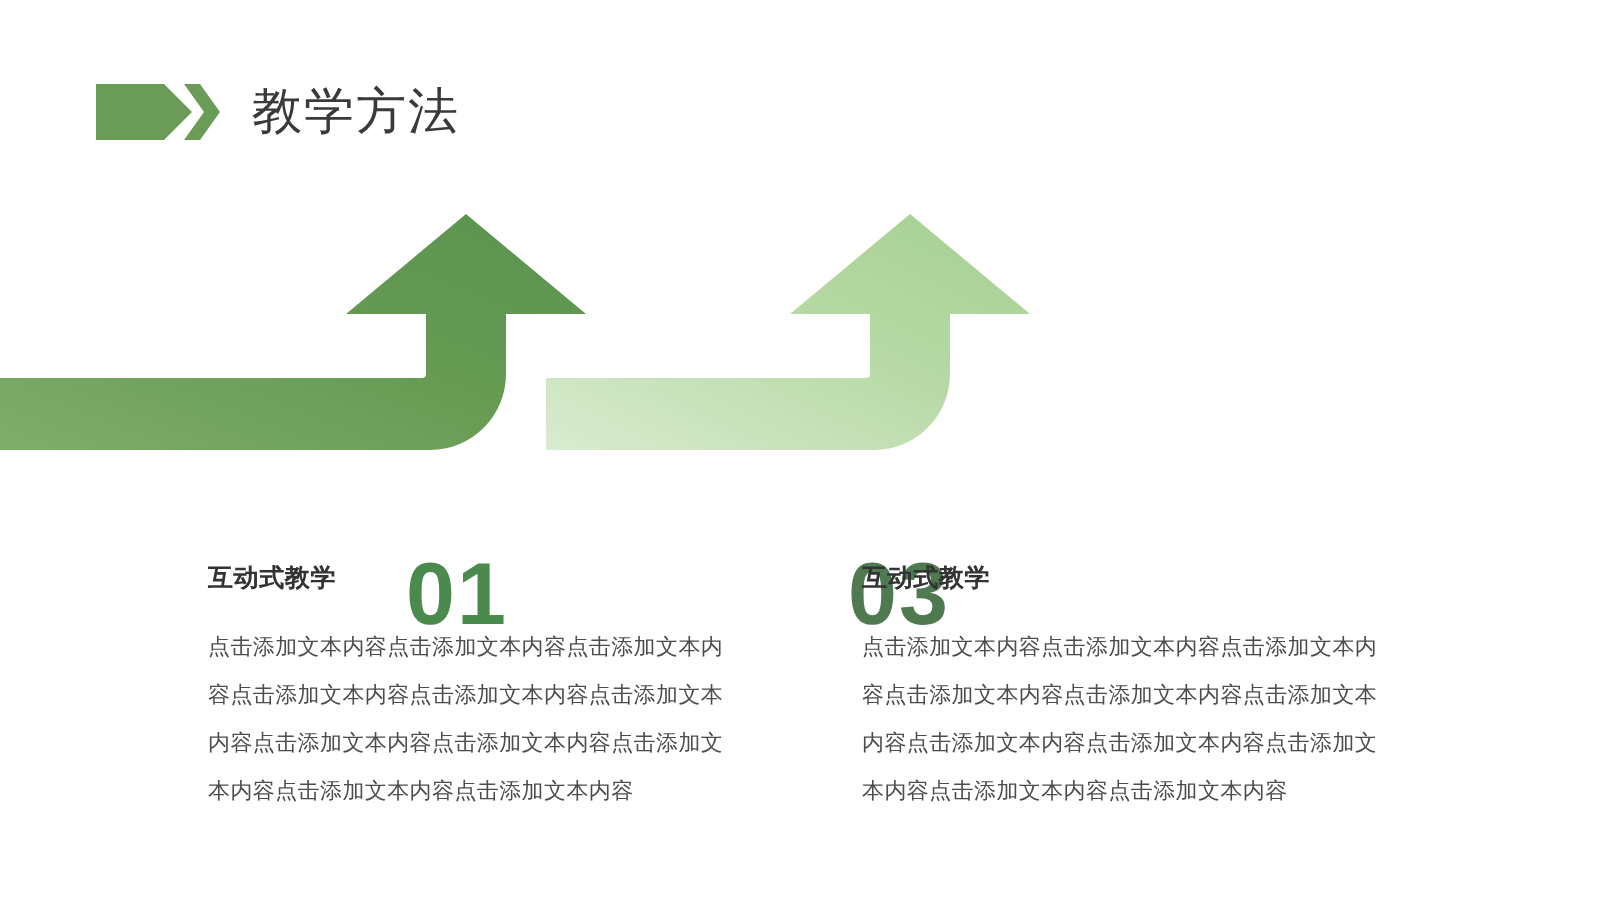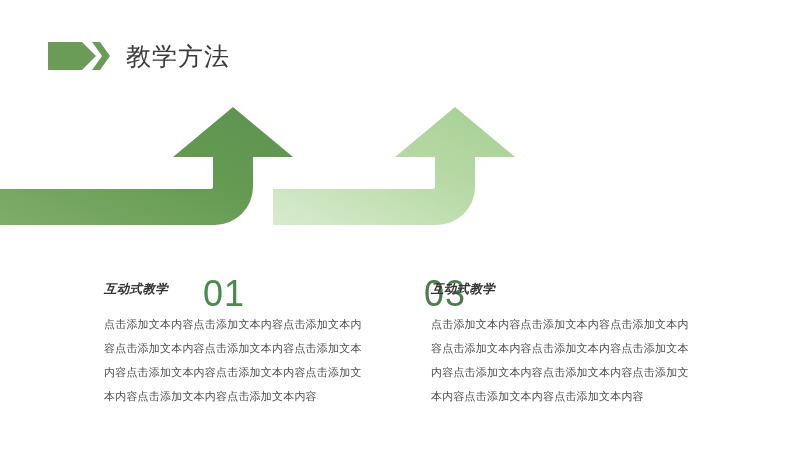--- a/index.html
+++ b/index.html
@@ -44,22 +44,22 @@
   
   .diagram {
     position: absolute;
     left: 0;
     top: 95px;
     width: 799px;
     height: 175px;
   }
   .num {
     position: absolute;
-    font-size: 36px;
-    font-weight: normal;
+    font-size: 44px;
+    font-weight: bold;
     letter-spacing: 1px;
   }
   .num-01 {
     left: 203px;
     top: 166px;
     color: #4a8a4c;
   }
   .num-02 {
     left: 424px;
     top: 166px;
@@ -72,21 +72,20 @@
     width: 260px;
   }
   .block-1 { left: 104px; top: 269px; }
   .block-2 { left: 431px; top: 269px; }
   .block-head {
     font-size: 12.5px;
     font-weight: bold;
     color: #333333;
     margin-bottom: 14px;
     letter-spacing: 0.3px;
-    font-style: italic;
   }
   .block-body {
     font-size: 11px;
     line-height: 24px;
     color: #4c4c4c;
     letter-spacing: 0.2px;
   }
 </style>
 </head>
 <body>

